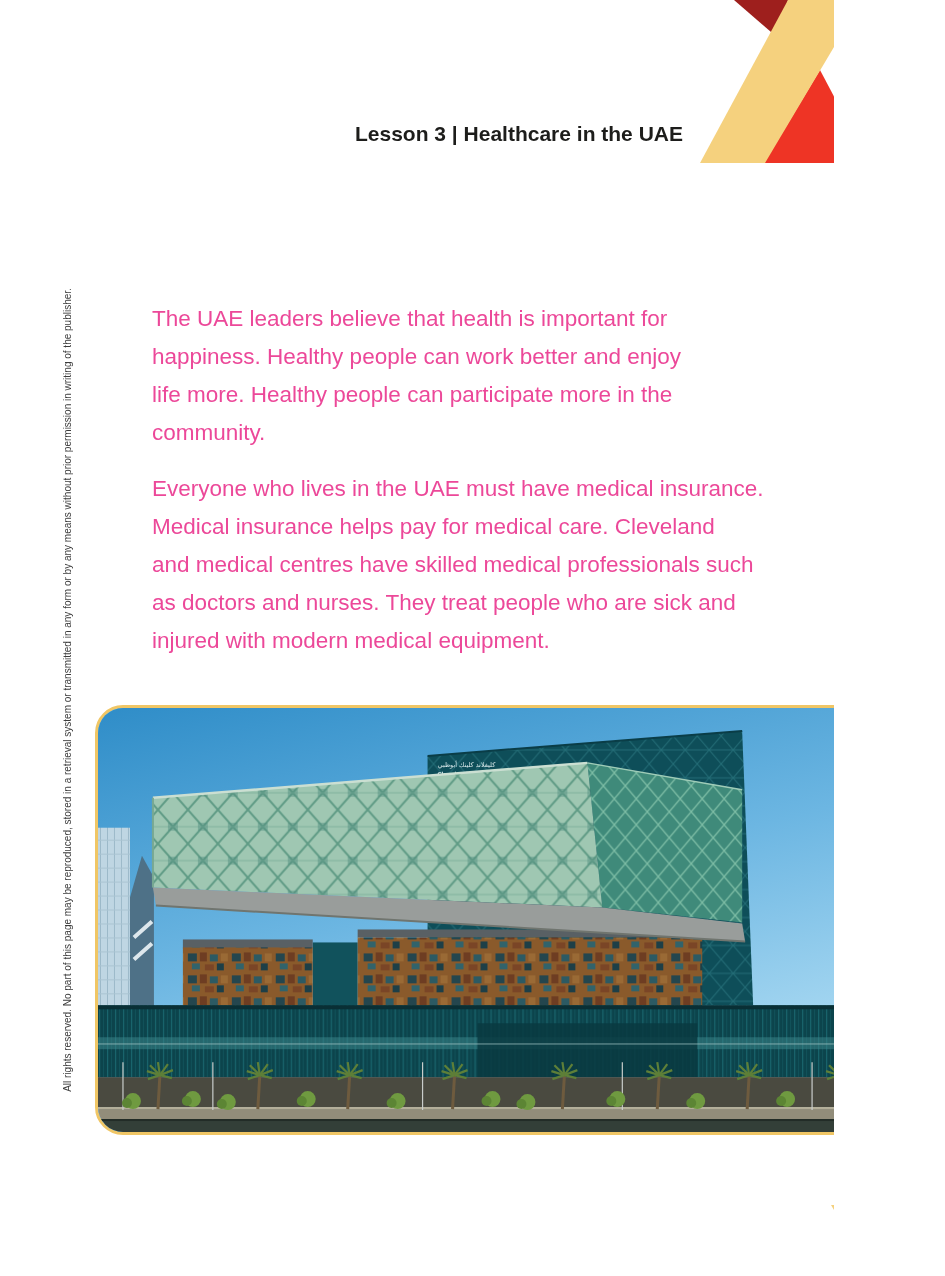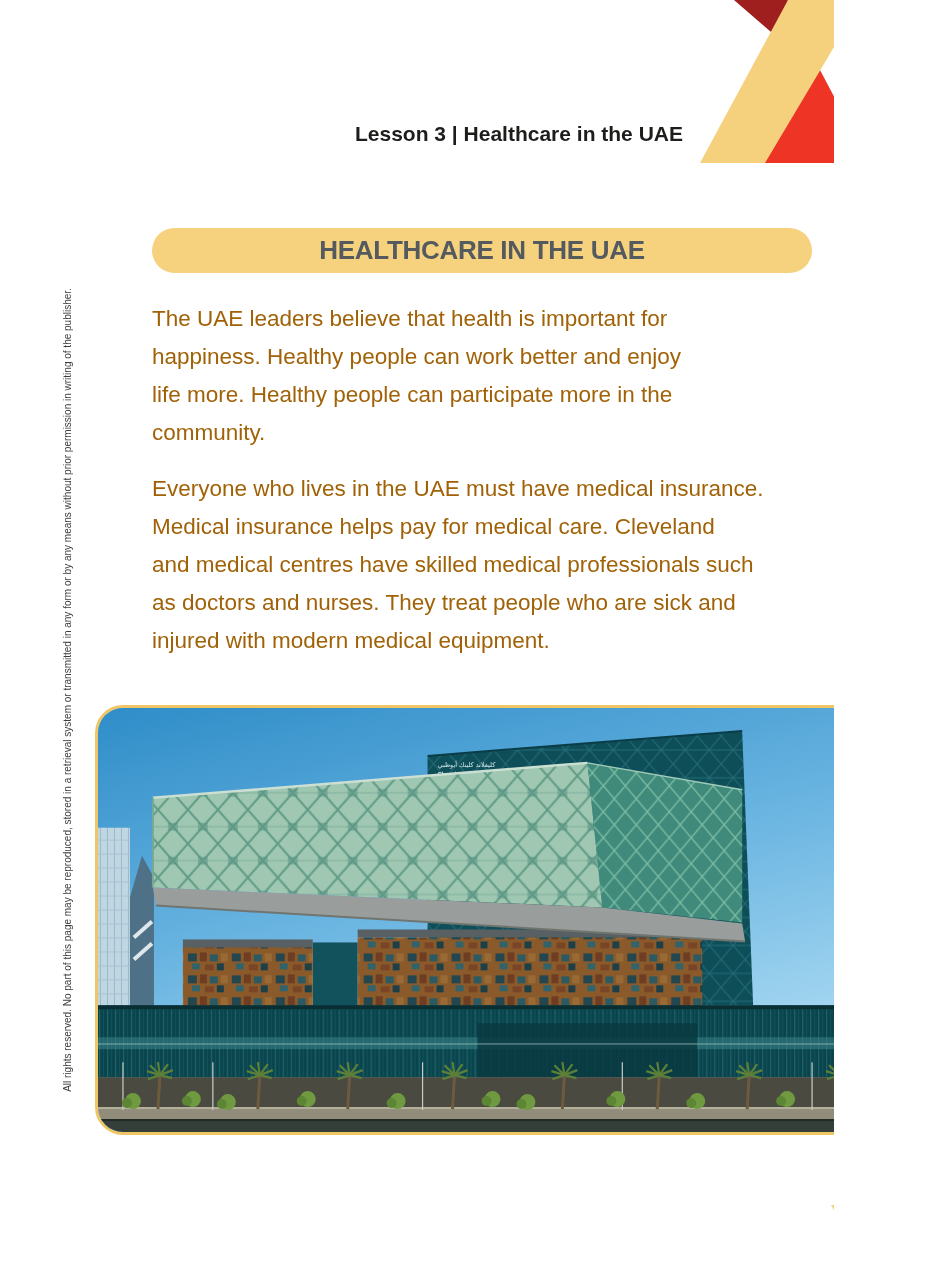--- a/index.html
+++ b/index.html
@@ -24,21 +24,21 @@
   .banner{
     position:absolute;left:152px;top:228px;width:660px;height:45px;
     background:#f6d27e;border-radius:23px;
     display:flex;align-items:center;justify-content:center;
   }
   .banner-title{
     font-size:26px;font-weight:bold;color:#545a5e;letter-spacing:-0.3px;
   }
   .body-text{
     position:absolute;left:152px;top:300px;width:725px;
-    font-size:22.5px;line-height:38px;color:#a16207;
+    font-size:22.5px;line-height:38px;color:#ec4899;
   }
   .para{white-space:pre-line;margin:0 0 18px 0;}
   .photo-frame{
     position:absolute;left:95px;top:705px;width:775px;height:430px;
     box-sizing:border-box;border:3px solid #f0c665;border-radius:28px;
     overflow:hidden;background:#7fc0e5;
   }
   .photo-frame svg{display:block;width:100%;height:100%;}
   .brand-logo-bottom{position:absolute;left:822px;top:1201px;width:52px;height:50px;}
   .page-number{
@@ -55,23 +55,20 @@
     <polygon points="36,0 90,0 80,38" fill="#9e1f1d"></polygon>
     <polygon points="90,0 104,0 95,14" fill="#ee3425"></polygon>
     <polygon points="122,70 171,163 66,163" fill="#ee3425"></polygon>
     <polygon points="90,0 164,0 67,163 2,163" fill="#f5d17e"></polygon>
   </svg>
 
   <div class="header-text">Lesson 3 | Healthcare in the UAE</div>
 
   <div class="copyright">All rights reserved. No part of this page may be reproduced, stored in a retrieval system or transmitted in any form or by any means without prior permission in writing of the publisher.</div>
 
-  <div class="banner">
-    <span class="banner-title">HEALTHCARE IN THE UAE</span>
-  </div>
 
   <div class="body-text">
     <p class="para">The UAE leaders believe that health is important for
 happiness. Healthy people can work better and enjoy
 life more. Healthy people can participate more in the
 community.</p>
     <p class="para">Everyone who lives in the UAE must have medical insurance.
 Medical insurance helps pay for medical care. Cleveland
 and medical centres have skilled medical professionals such
 as doctors and nurses. They treat people who are sick and

